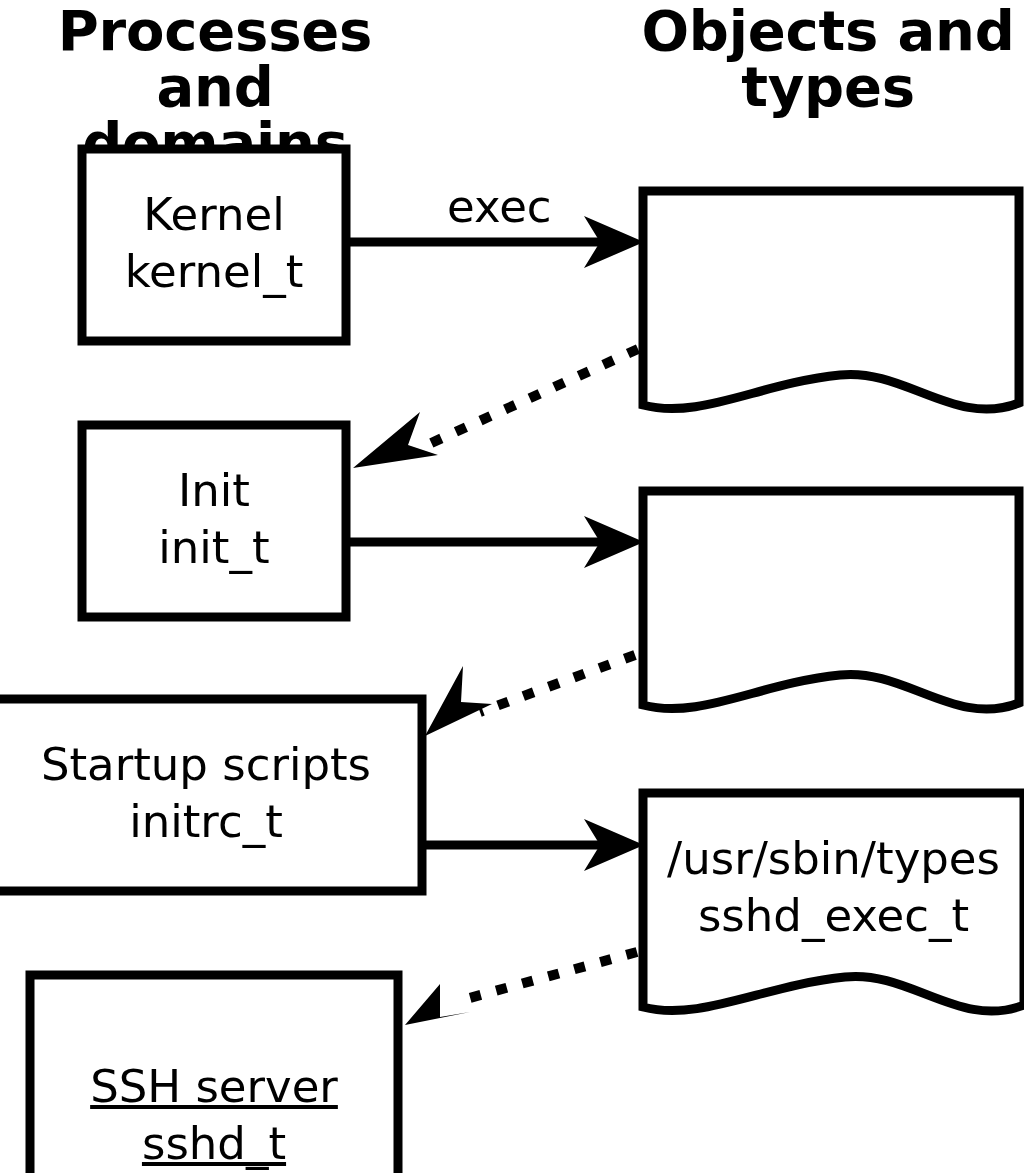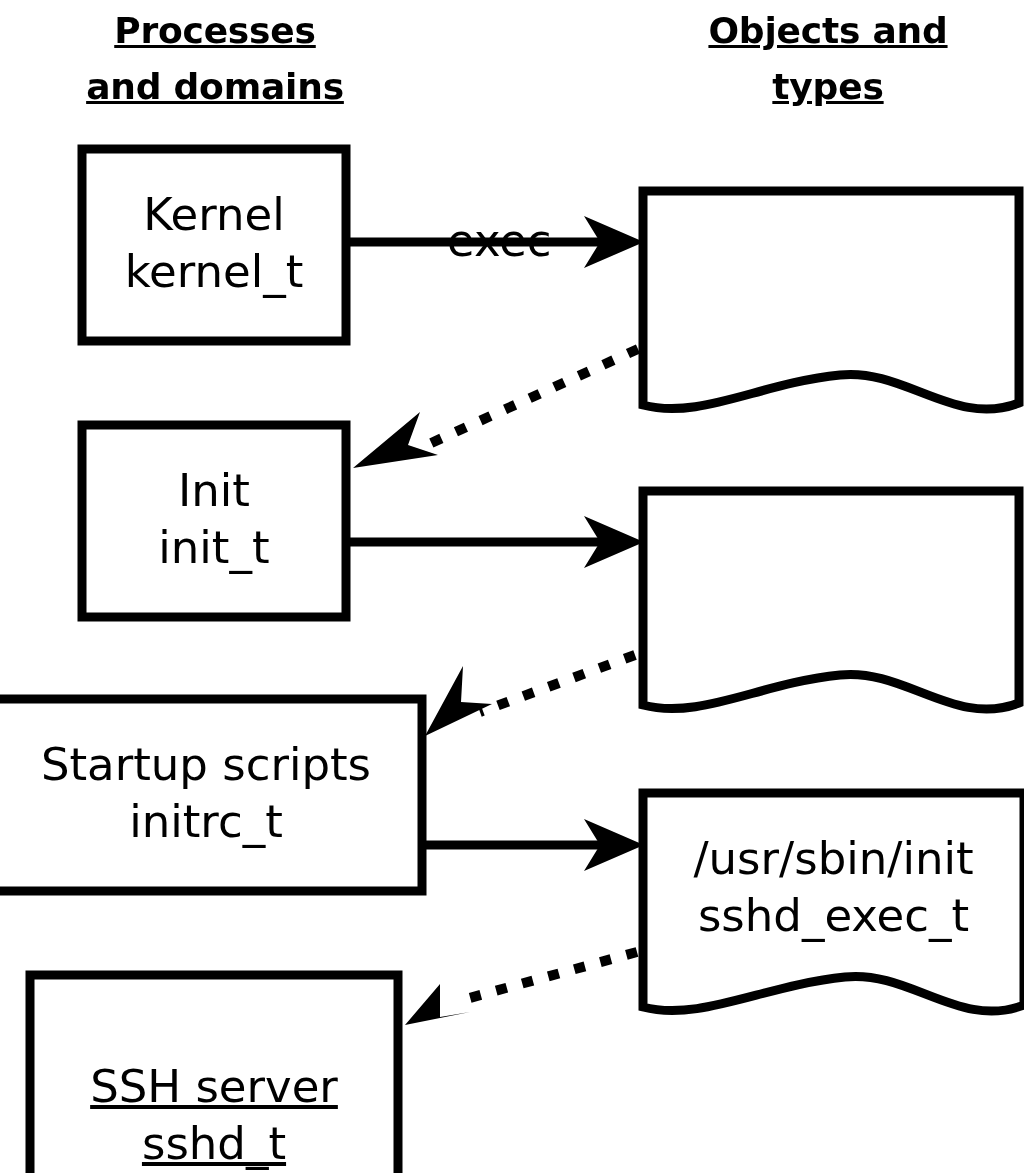--- a/index.html
+++ b/index.html
@@ -24,45 +24,43 @@
     left: 0;
     top: 0;
     width: 1024px;
     height: 1173px;
     overflow: visible;
   }
   .col-head {
     position: absolute;
     text-align: center;
     font-weight: bold;
-    font-size: 36px;
+    font-size: 56px;
     line-height: 56px;
     letter-spacing: -0.2px;
     white-space: pre-line;
-    text-decoration: underline;
   }
   #head-left  { left: 15px;  top: 3px;  width: 400px; }
   #head-right { left: 628px; top: 3px;  width: 400px; }
 
   .node-label {
     position: absolute;
     text-align: center;
     font-size: 45px;
     line-height: 57px;
     font-weight: normal;
     white-space: pre-line;
     pointer-events: none;
   }
   .edge-label {
     position: absolute;
     font-size: 45px;
     line-height: 50px;
     text-align: left;
     white-space: nowrap;
-    margin-top: 34px;
   }
 </style>
 </head>
 <body>
 
 <div id="canvas">
 
   <div class="col-head" id="head-left">Processes
 and domains</div>
   <div class="col-head" id="head-right">Objects and
@@ -137,18 +135,18 @@
 kernel_t</div>
 
   <div class="node-label" style="left:-10px; top:736px; width:432px;">Startup scripts
 initrc_t</div>
 
   <div class="node-label" style="left:30px; top:1058px; width:368px;text-decoration:underline;">SSH server
 sshd_t</div>
 
 
 
-  <div class="node-label" style="left:643px; top:830px; width:381px;">/usr/sbin/init
+  <div class="node-label" style="left:643px; top:830px; width:381px;">/usr/sbin/types
 sshd_exec_t</div>
 
   <div class="edge-label" style="left:447px; top:182px;">exec</div>
 
 </div>
 
 </body></html>

